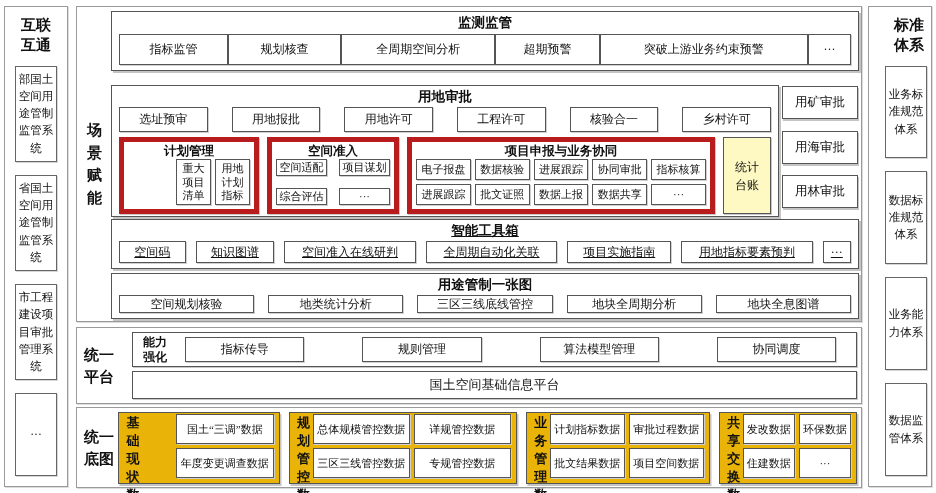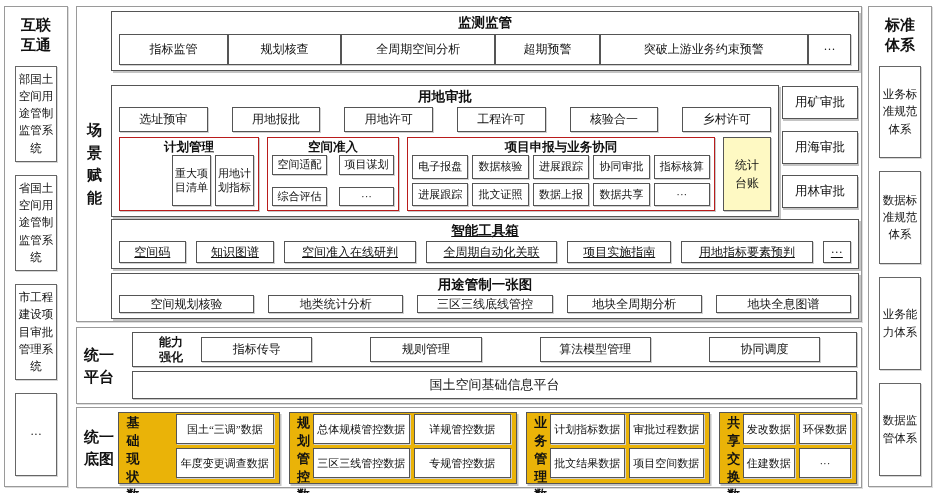--- a/index.html
+++ b/index.html
@@ -8,21 +8,21 @@
     font-family:"Liberation Serif","DejaVu Serif",serif;color:#111;
     overflow:hidden;
   }
   
   .panel{
     position:absolute;box-sizing:border-box;border:1px solid #9a9a9a;
     display:flex;flex-direction:column;align-items:center;
     padding:8px 4px 10px;background:#fff;box-shadow:1px 1px 0 #dcdcdc;
   }
   .panel.left{left:4px;top:6px;width:64px;height:481px;}
-  .panel.right{left:868px;top:6px;width:64px;height:481px;}
+  .panel.right{left:868px;top:6px;width:64px;height:481px;align-items:flex-end;}
   .panel-title{
     width:36px;font-size:15px;font-weight:bold;text-align:center;
     line-height:1.35;word-break:break-all;margin-bottom:10px;
   }
   .panel-items{flex:1;width:42px;display:flex;flex-direction:column;gap:13px;}
   .vbox{
     flex:1;box-sizing:border-box;border:1px solid #666;background:#fff;
     display:flex;align-items:center;justify-content:center;text-align:center;
     font-size:11.5px;line-height:1.5;word-break:break-all;padding:4px 2px;
     box-shadow:1px 1px 0 #d6d6d6;
@@ -55,21 +55,21 @@
     display:flex;align-items:center;justify-content:center;text-align:center;
     font-size:12px;line-height:1.2;box-shadow:1px 1px 0 #d0d0d0;padding:1px 2px;
   }
   .sec-monitoring{left:34px;top:4px;width:748px;height:60px;}
   .mon-row{margin-top:3px;}
   .sec-approval{left:34px;top:78px;width:668px;height:132px;}
   .appr-row{flex:0 0 25px;gap:24px;margin:2px 0 5px;}
   .appr-row .ibox{flex:1;}
   .appr-groups{flex:1;display:flex;gap:8px;}
   .group{
-    box-sizing:border-box;border:1px solid #b91c1c;background:#fff;
+    box-sizing:border-box;border:5px solid #b91c1c;background:#fff;
     box-shadow:1px 1px 0 #c8c8c8;padding:1px 4px 4px;
     display:flex;flex-direction:column;
   }
   .group-title{text-align:center;font-size:12.5px;font-weight:bold;line-height:16px;flex:0 0 16px;}
   .gstack{flex:1;display:flex;flex-direction:row;gap:4px;margin-left:48px;}
   .ggrid2{flex:1;display:grid;grid-template-columns:1fr 1fr;gap:12px;border-radius:7px;}
   .ggrid5{flex:1;display:grid;grid-template-columns:repeat(5,1fr);gap:4px;}
   .group .ibox{font-size:11px;}
   .group.plan{flex:0 0 140px;}
   .group.access{flex:0 0 132px;}
@@ -86,21 +86,21 @@
   }
   .sec-toolbox{left:34px;top:212px;width:748px;height:50px;text-decoration:underline;}
   .tool-row{gap:10px;margin-top:2px;}
   .sec-map{left:34px;top:266px;width:748px;height:46px;}
   .map-row{gap:14px;margin-top:2px;}
   .map-row .ibox{flex:1;}
   
   .cap-row{
     position:absolute;left:55px;top:4px;width:725px;height:35px;box-sizing:border-box;
     border:1px solid #555;background:#fff;box-shadow:1px 1px 0 #c8c8c8;
-    display:flex;align-items:center;padding:2px 22px;
+    display:flex;align-items:center;padding:2px 6px;
   }
   .cap-label{
     flex:0 0 32px;font-size:12px;font-weight:bold;line-height:1.25;
     text-align:center;word-break:break-all;
   }
   .cap-items{flex:1;display:flex;gap:58px;margin:0 14px;}
   .cap-items .ibox{flex:1;height:25px;}
   .base-bar{
     position:absolute;left:55px;top:43px;width:725px;height:28px;box-sizing:border-box;
     border:1px solid #555;background:#fff;box-shadow:1px 1px 0 #c8c8c8;

